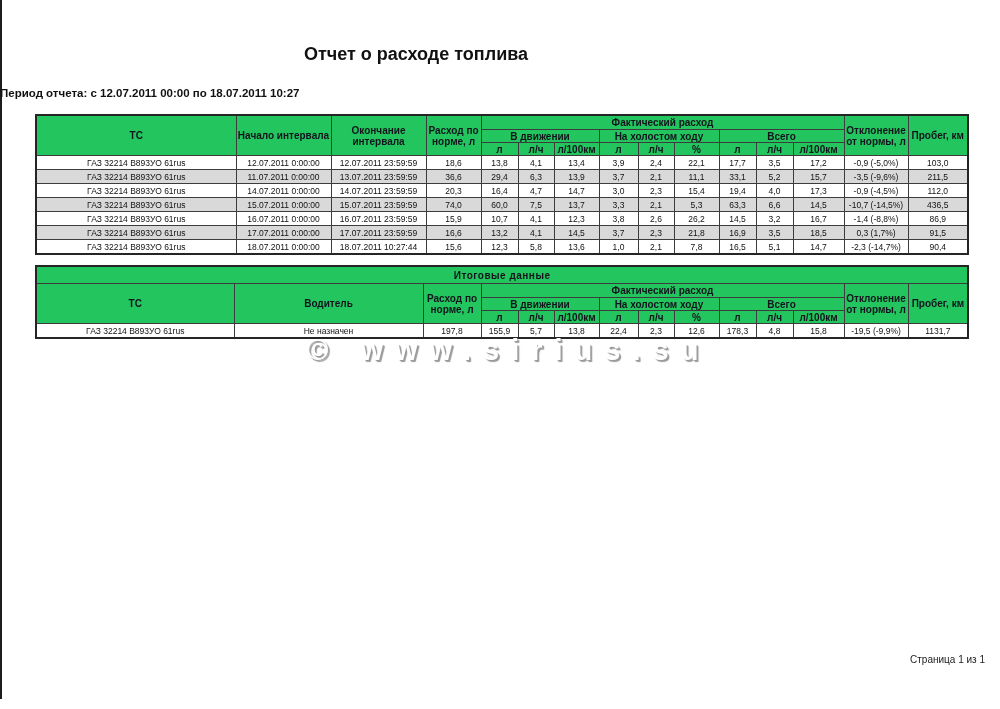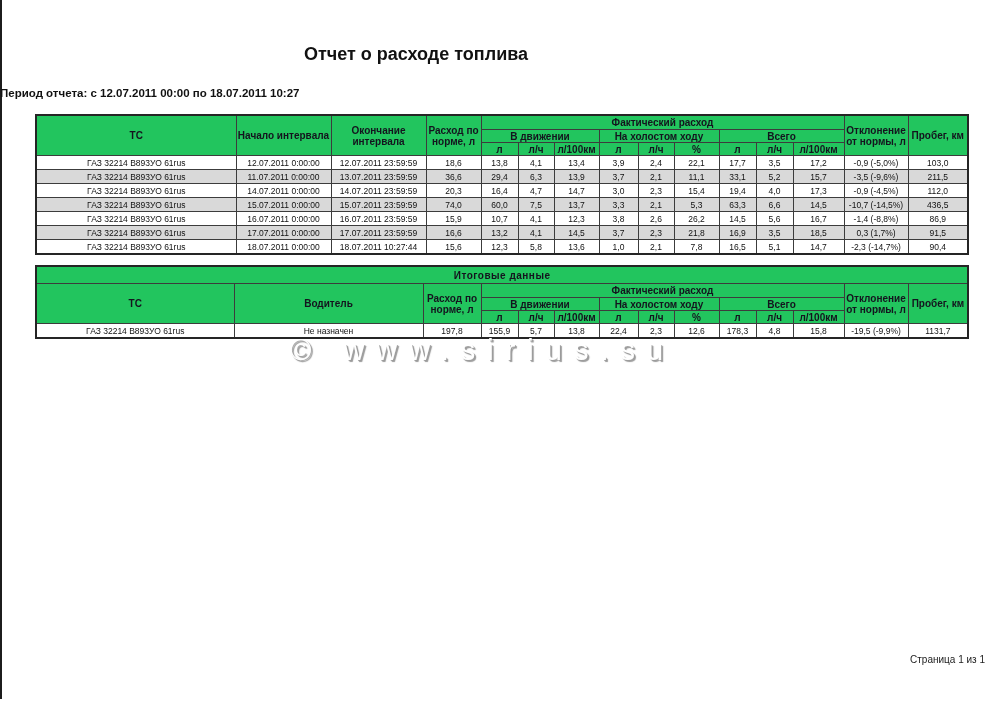--- a/index.html
+++ b/index.html
@@ -44,22 +44,22 @@
   }
   table.report thead tr.group-row th { height:13px; }
   table.report thead tr.sub-row th { height:12px;margin-top:37px; }
   table.report thead tr.units-row th { height:12px; }
   table.report tbody td { font-size:8.5px; height:13px; color:#111; }
   #main-table tbody tr:nth-child(even) td { background:#d9d9d9; }
   th.summary-title {
     font-size:12px; height:16px; letter-spacing:0.5px;
   }
   .watermark {
-    position:absolute; left:290px; top:334px;
-    font-size:29px; font-weight:normal;
+    position:absolute; left:307px; top:334px;
+    font-size:29px; font-weight:bold;
     letter-spacing:12px;
     color:#ffffff;
     text-shadow:2px 2px 1px #9a9a9a, 1px 1px 0 #b5b5b5;
     z-index:5;
     white-space:nowrap;
   }
   .page-footer {
     position:absolute; left:872px; top:654px; width:113px;
     text-align:right; font-size:10px; color:#222;
   }
@@ -191,21 +191,21 @@
         <td>16.07.2011 0:00:00</td>
         <td>16.07.2011 23:59:59</td>
         <td>15,9</td>
         <td>10,7</td>
         <td>4,1</td>
         <td>12,3</td>
         <td>3,8</td>
         <td>2,6</td>
         <td>26,2</td>
         <td>14,5</td>
-        <td>5,6</td>
+        <td>3,2</td>
         <td>16,7</td>
         <td>-1,4 (-8,8%)</td>
         <td>86,9</td>
       </tr>
       <tr>
         <td>ГАЗ 32214 В893УО 61rus</td>
         <td>17.07.2011 0:00:00</td>
         <td>17.07.2011 23:59:59</td>
         <td>16,6</td>
         <td>13,2</td>

